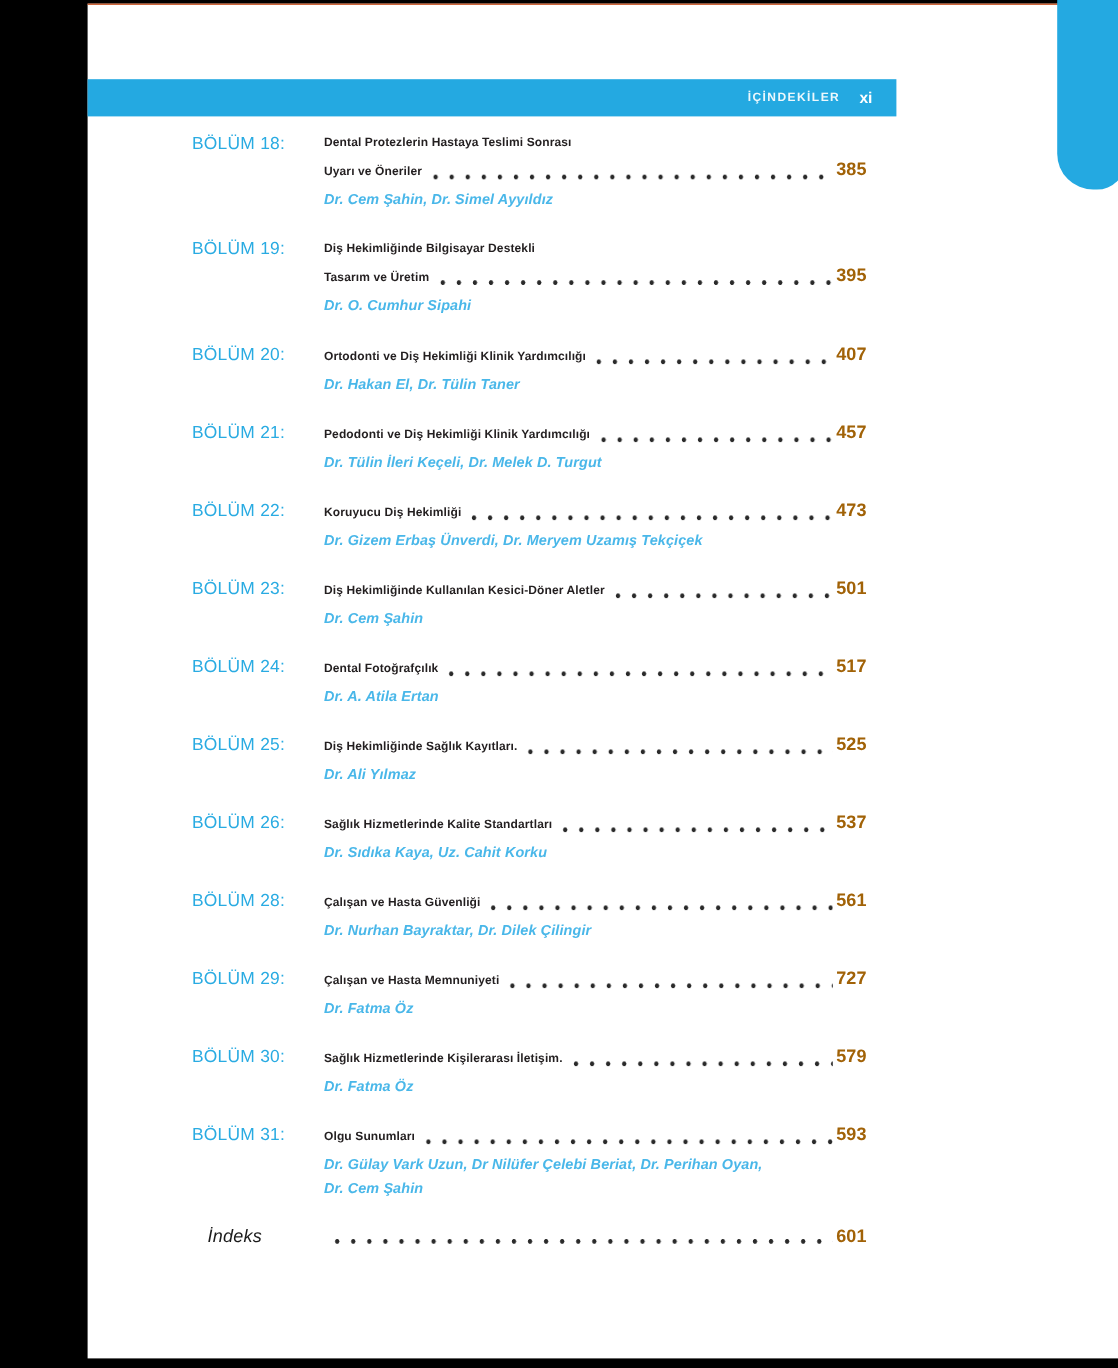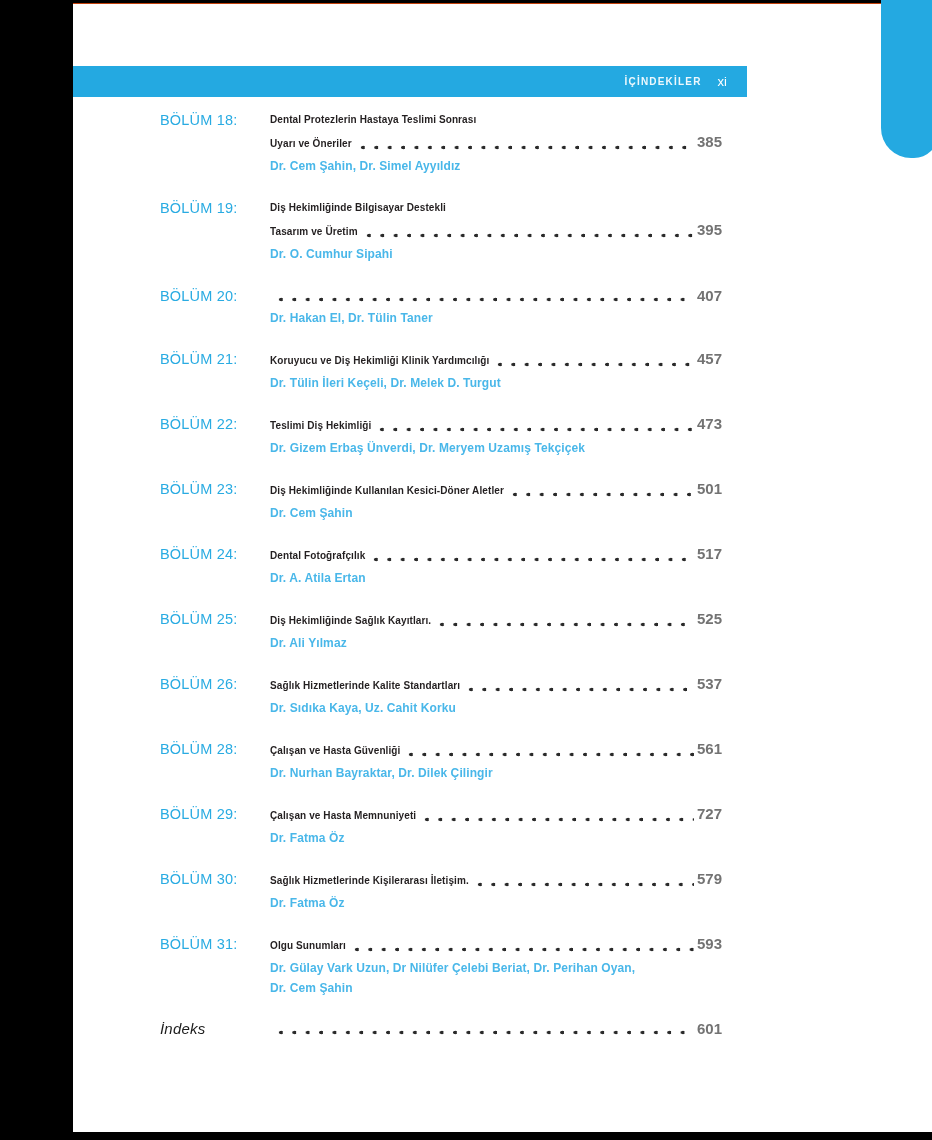--- a/index.html
+++ b/index.html
@@ -38,21 +38,21 @@
   }
   .header-title {
     color: rgba(255,255,255,0.92);
     font-size: 10px;
     font-weight: bold;
     letter-spacing: 1.2px;
   }
   .header-pagenum {
     color: #ffffff;
     font-size: 13px;
-    font-weight: normal;
+    font-weight: bold;
     margin-left: 16px;
   }
   .toc {
     position: absolute;
     left: 87px; top: 105px;
     width: 562px;
   }
   .entry {
     display: grid;
     grid-template-columns: 110px 1fr;
@@ -63,20 +63,21 @@
     color: #29abe2;
     font-size: 14.5px;
     font-weight: normal;
     line-height: 22px;
     letter-spacing: 0.2px;
   }
   .chapter-label.index-label {
     color: #1b1b1b;
     font-style: italic;
     font-size: 15px;
+    margin-left: 13px;
   }
   .title-line {
     color: #231f20;
     font-size: 10px;
     font-weight: bold;
     line-height: 22px;
     letter-spacing: 0.1px;
   }
   .leader-row {
     display: flex;
@@ -88,34 +89,35 @@
   .dot-leader {
     flex: 1;
     height: 7px;
     align-self: flex-end;
     margin: 0 3px 4px 7px;
     background-image: radial-gradient(circle at 4px 3.5px, #2a2a2a 1.7px, transparent 2.1px);
     background-size: 13.4px 7px;
     background-repeat: repeat-x;
   }
   .page-number {
-    color: #737373;
+    color: #a16207;
     font-size: 15px;
     font-weight: bold;
     white-space: nowrap;
   }
   .authors {
     margin-top: 1px;
   }
   .author-line {
     color: #49b7e9;
     font-size: 12px;
     font-weight: bold;
     line-height: 20px;
     letter-spacing: 0.1px;
+    font-style: italic;
   }
 </style>
 </head>
 <body>
 
 <div class="book-page">
   <div class="corner-tab"></div>
 
   <div class="header-bar">
     <span class="header-title">İÇİNDEKİLER</span>
@@ -150,48 +152,49 @@
           <div class="authors">
             <div class="author-line">Dr. O. Cumhur Sipahi</div>
           </div>
         </div>
   </div>
 
   <div class="entry">
     <div class="chapter-label">BÖLÜM 20:</div>
     <div class="entry-content">
           <div class="leader-row">
+            <span class="title-line">Ortodonti ve Diş Hekimliği Klinik Yardımcılığı</span>
             <span class="dot-leader"></span>
             <span class="page-number">407</span>
           </div>
           <div class="authors">
             <div class="author-line">Dr. Hakan El, Dr. Tülin Taner</div>
           </div>
         </div>
   </div>
 
   <div class="entry">
     <div class="chapter-label">BÖLÜM 21:</div>
     <div class="entry-content">
           <div class="leader-row">
-            <span class="title-line">Koruyucu ve Diş Hekimliği Klinik Yardımcılığı</span>
+            <span class="title-line">Pedodonti ve Diş Hekimliği Klinik Yardımcılığı</span>
             <span class="dot-leader"></span>
             <span class="page-number">457</span>
           </div>
           <div class="authors">
             <div class="author-line">Dr. Tülin İleri Keçeli, Dr. Melek D. Turgut</div>
           </div>
         </div>
   </div>
 
   <div class="entry">
     <div class="chapter-label">BÖLÜM 22:</div>
     <div class="entry-content">
           <div class="leader-row">
-            <span class="title-line">Teslimi Diş Hekimliği</span>
+            <span class="title-line">Koruyucu Diş Hekimliği</span>
             <span class="dot-leader"></span>
             <span class="page-number">473</span>
           </div>
           <div class="authors">
             <div class="author-line">Dr. Gizem Erbaş Ünverdi, Dr. Meryem Uzamış Tekçiçek</div>
           </div>
         </div>
   </div>
 
   <div class="entry">

